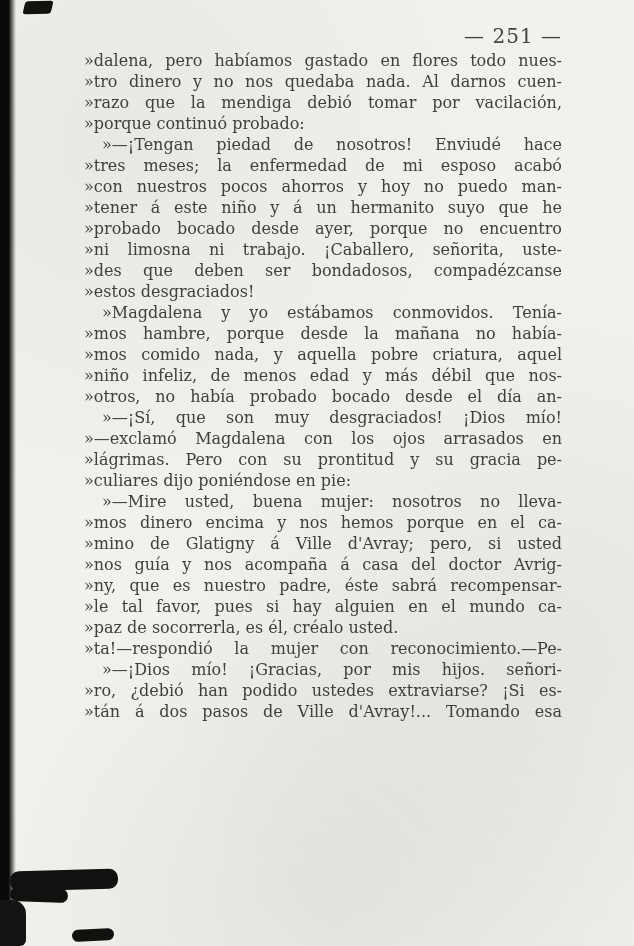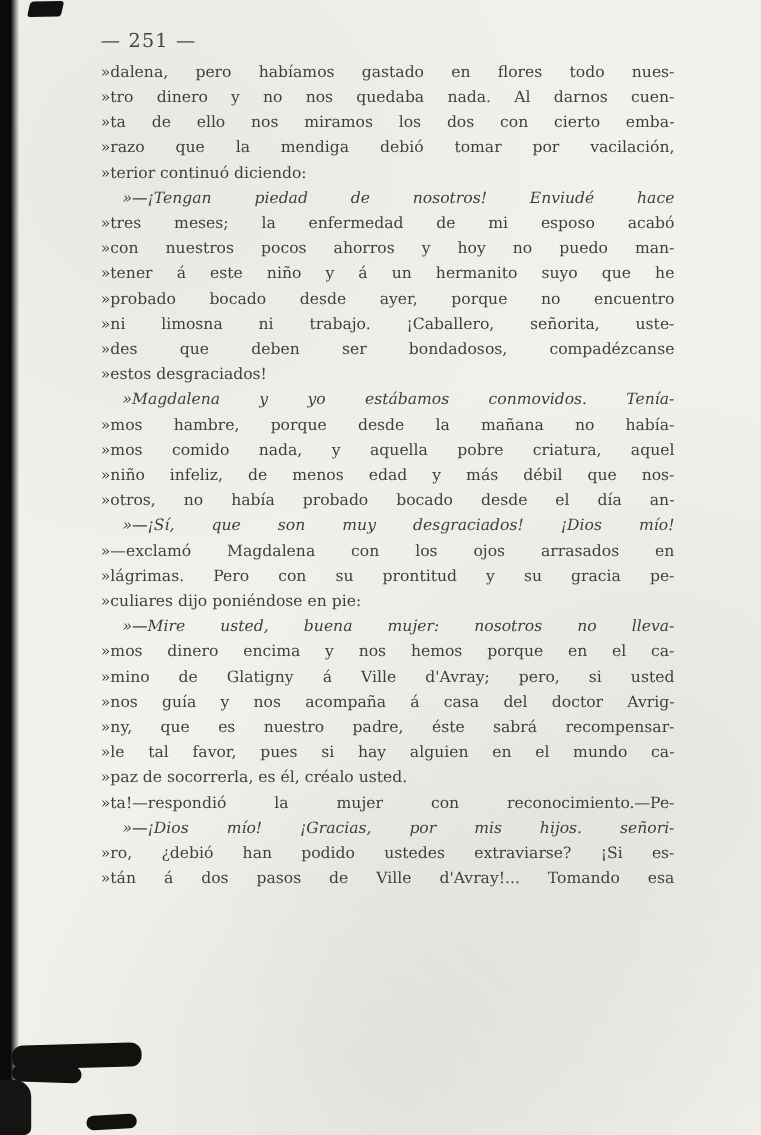--- a/index.html
+++ b/index.html
@@ -25,55 +25,54 @@
   }
   .mark{position:absolute;background:#121110;}
   .mark-top-left{left:24px;top:1px;width:28px;height:13px;border-radius:3px;transform:skewX(-14deg) rotate(-1deg);}
   .mark-bottom-blob-a{left:10px;top:870px;width:108px;height:20px;border-radius:9px;transform:rotate(-1.5deg);}
   .mark-bottom-blob-b{left:10px;top:888px;width:58px;height:14px;border-radius:7px;transform:rotate(2deg);}
   .mark-bottom-blob-c{left:72px;top:929px;width:42px;height:12px;border-radius:6px;transform:rotate(-3deg);}
   .mark-bottom-edge{left:0px;top:900px;width:26px;height:46px;border-radius:0 14px 6px 0;background:#151412;}
 
   .page-number{
     position:absolute;left:84px;top:24px;width:478px;
-    text-align:left;
-    font-size:16px;color:#45443f;letter-spacing:1px;
+    text-align:right;
+    font-size:20px;color:#45443f;letter-spacing:1px;
   }
   .text-block{
     position:absolute;left:84px;top:50px;width:478px;
-    font-size:13px;line-height:21px;color:#403f3a;
+    font-size:16px;line-height:21px;color:#403f3a;
   }
   .line{
     text-align:justify;
     text-align-last:justify;
     white-space:normal;
   }
-  .line.indent{padding-left:18px;font-style:italic;}
+  .line.indent{padding-left:18px;}
   .line.last{text-align-last:left;}
 </style>
 </head>
 <body>
 
 <div class="page">
   <div class="binding-strip"></div>
   <div class="mark mark-top-left"></div>
   <div class="mark mark-bottom-blob-a"></div>
   <div class="mark mark-bottom-blob-b"></div>
   <div class="mark mark-bottom-blob-c"></div>
   <div class="mark-bottom-edge mark"></div>
 
   <div class="page-number">— 251 —</div>
 
   <div class="text-block" id="text-container">
       <div class="paragraph">
         <div class="line">»dalena, pero habíamos gastado en flores todo nues-</div>
         <div class="line">»tro dinero y no nos quedaba nada. Al darnos cuen-</div>
-        <div class="line">»ta de ello nos miramos los dos con cierto emba-</div>
         <div class="line">»razo que la mendiga debió tomar por vacilación,</div>
-        <div class="line last">»terior continuó diciendo:</div>
+        <div class="line last">»porque continuó probado:</div>
       </div>
       <div class="paragraph">
         <div class="line indent">»—¡Tengan piedad de nosotros! Enviudé hace</div>
         <div class="line">»tres meses; la enfermedad de mi esposo acabó</div>
         <div class="line">»con nuestros pocos ahorros y hoy no puedo man-</div>
         <div class="line">»tener á este niño y á un hermanito suyo que he</div>
         <div class="line">»probado bocado desde ayer, porque no encuentro</div>
         <div class="line">»ni limosna ni trabajo. ¡Caballero, señorita, uste-</div>
         <div class="line">»des que deben ser bondadosos, compadézcanse</div>
         <div class="line last">»estos desgraciados!</div>

